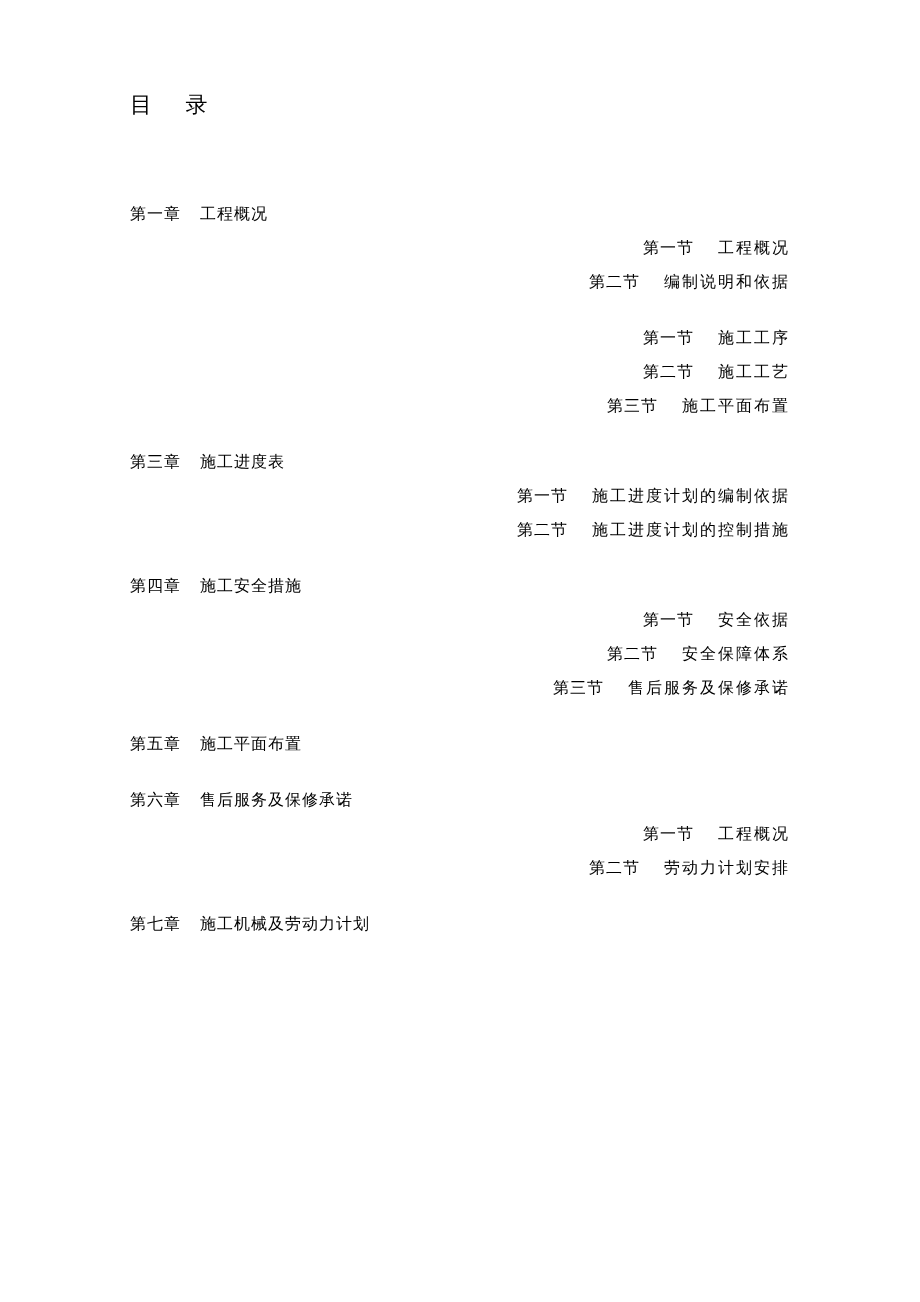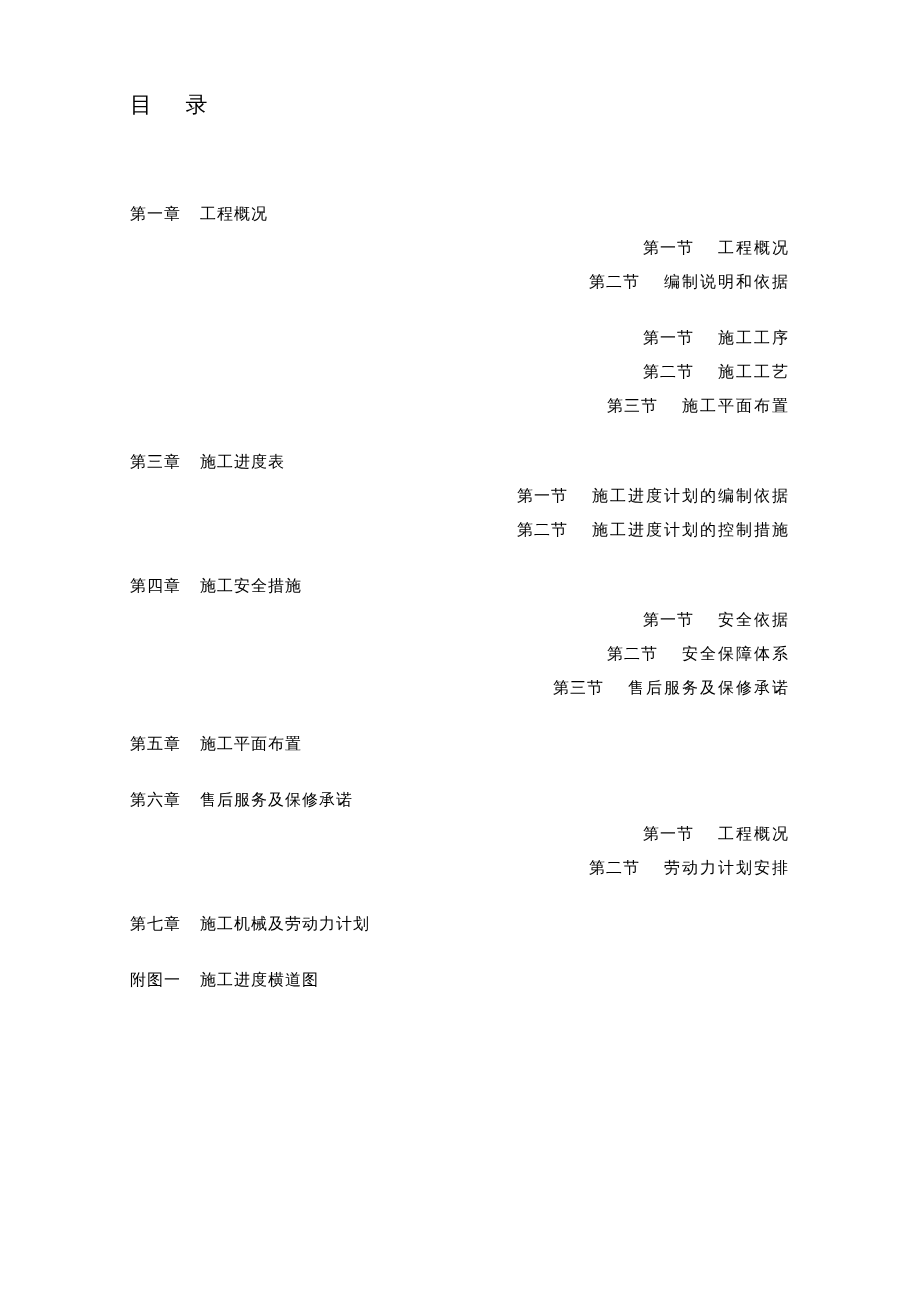--- a/index.html
+++ b/index.html
@@ -146,20 +146,14 @@
     </div>
   </div>
 
   <div class="chapter">
     <div class="chapter-line">
       <span class="chapter-name">第七章</span>
       <span class="chapter-title">施工机械及劳动力计划</span>
     </div>
   </div>
 
-  <div class="chapter">
-    <div class="chapter-line">
-      <span class="chapter-name">附图一</span>
-      <span class="chapter-title">施工进度横道图</span>
-    </div>
-  </div>
 
 </div>
 
 </body></html>

